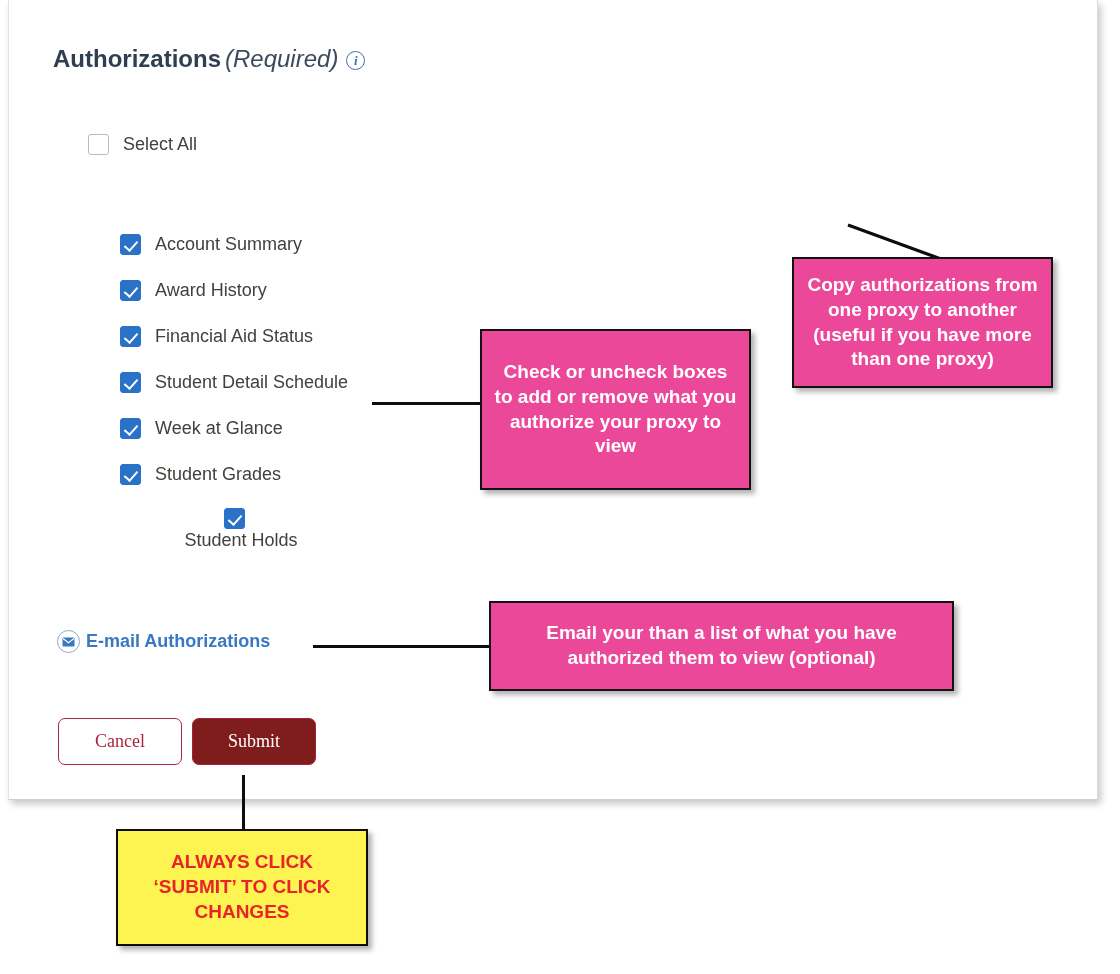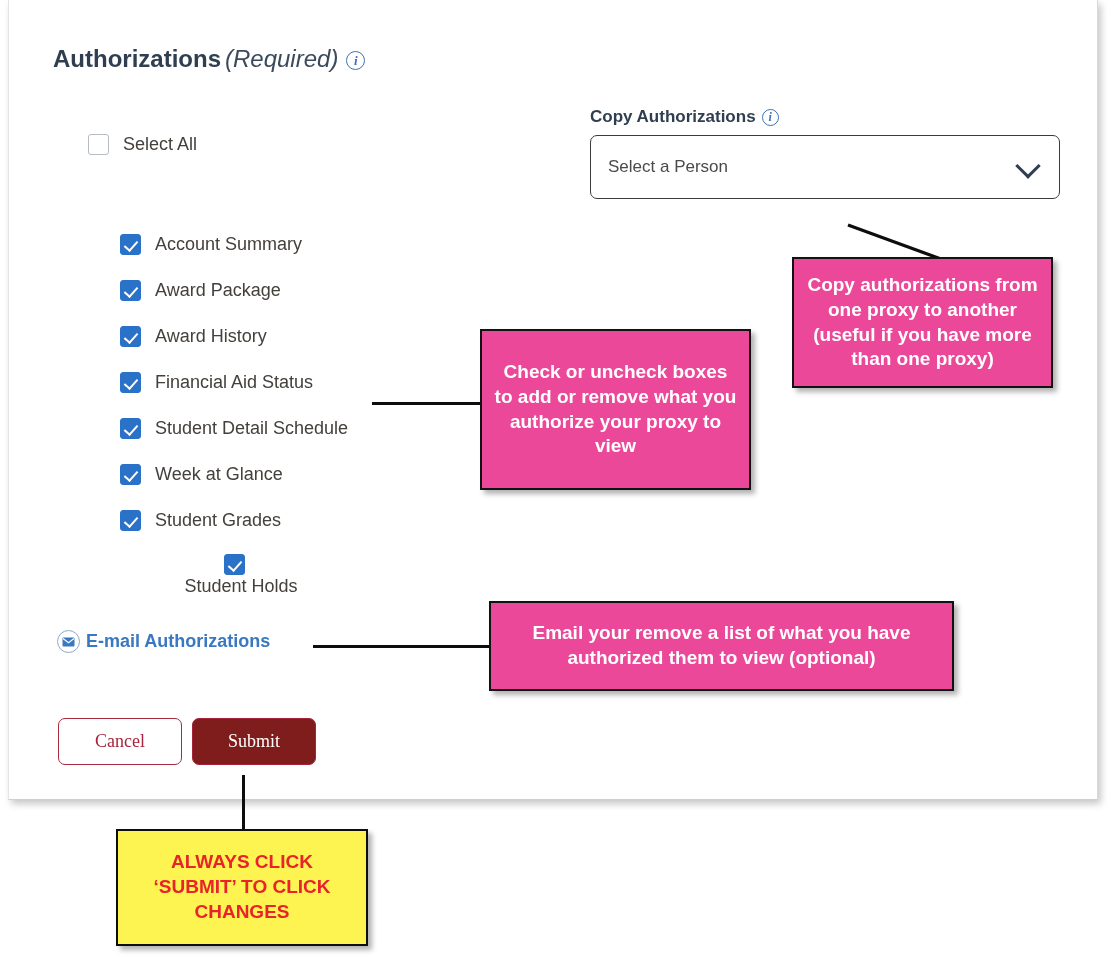--- a/index.html
+++ b/index.html
@@ -308,24 +308,20 @@
       <span class="cb-label">Select All</span>
     </div>
 
     <div class="cb-list">
       <div class="cb-row">
         <span class="cbox checked"></span>
         <span class="cb-label">Account Summary</span>
       </div>
       <div class="cb-row">
         <span class="cbox checked"></span>
-        <span class="cb-label">Award Package</span>
-      </div>
-      <div class="cb-row">
-        <span class="cbox checked"></span>
         <span class="cb-label">Award History</span>
       </div>
       <div class="cb-row">
         <span class="cbox checked"></span>
         <span class="cb-label">Financial Aid Status</span>
       </div>
       <div class="cb-row">
         <span class="cbox checked"></span>
         <span class="cb-label">Student Detail Schedule</span>
       </div>
@@ -336,29 +332,20 @@
       <div class="cb-row">
         <span class="cbox checked"></span>
         <span class="cb-label">Student Grades</span>
       </div>
       <div class="cb-row">
         <span class="cbox checked"></span>
         <span class="cb-label">Student Holds</span>
       </div>
     </div>
 
-    <div class="copy-auth-block">
-      <div class="copy-auth-label">
-        <span>Copy Authorizations</span><span class="info-icon small">i</span>
-      </div>
-      <div class="select-box">
-        <span class="select-value">Select a Person</span>
-        <span class="chev"></span>
-      </div>
-    </div>
 
     <div class="email-link-row">
       <span class="email-icon">
         <svg width="13" height="10" viewBox="0 0 13 10" aria-hidden="true">
           <rect x="0.5" y="0.5" width="12" height="9" rx="1" fill="#3a78c2"></rect>
           <path d="M1 1.5 L6.5 5.8 L12 1.5" stroke="#ffffff" stroke-width="1.1" fill="none"></path>
         </svg>
       </span>
       <span class="email-link-text">E-mail Authorizations</span>
     </div>
@@ -374,16 +361,16 @@
   <svg class="leader-svg" style="left:840px; top:218px; width:110px; height:46px;">
     <line x1="8" y1="7" x2="101" y2="41" stroke="#0d0d0d" stroke-width="3.2"></line>
   </svg>
 
   <div class="leader h" style="left:313px; top:645px; width:180px;"></div>
 
   <div class="leader v" style="left:242px; top:775px; width:3px; height:56px;"></div>
 
   <div class="callout note-checkboxes">Check or uncheck boxes to add or remove what you authorize your proxy to view</div>
   <div class="callout note-copyauth">Copy authorizations from one proxy to another (useful if you have more than one proxy)</div>
-  <div class="callout note-email">Email your remove a list of what you have authorized them to view (optional)</div>
+  <div class="callout note-email">Email your than a list of what you have authorized them to view (optional)</div>
   <div class="callout note-submit">ALWAYS CLICK ‘SUBMIT’ TO CLICK CHANGES</div>
 
 </div>
 
 </body></html>

